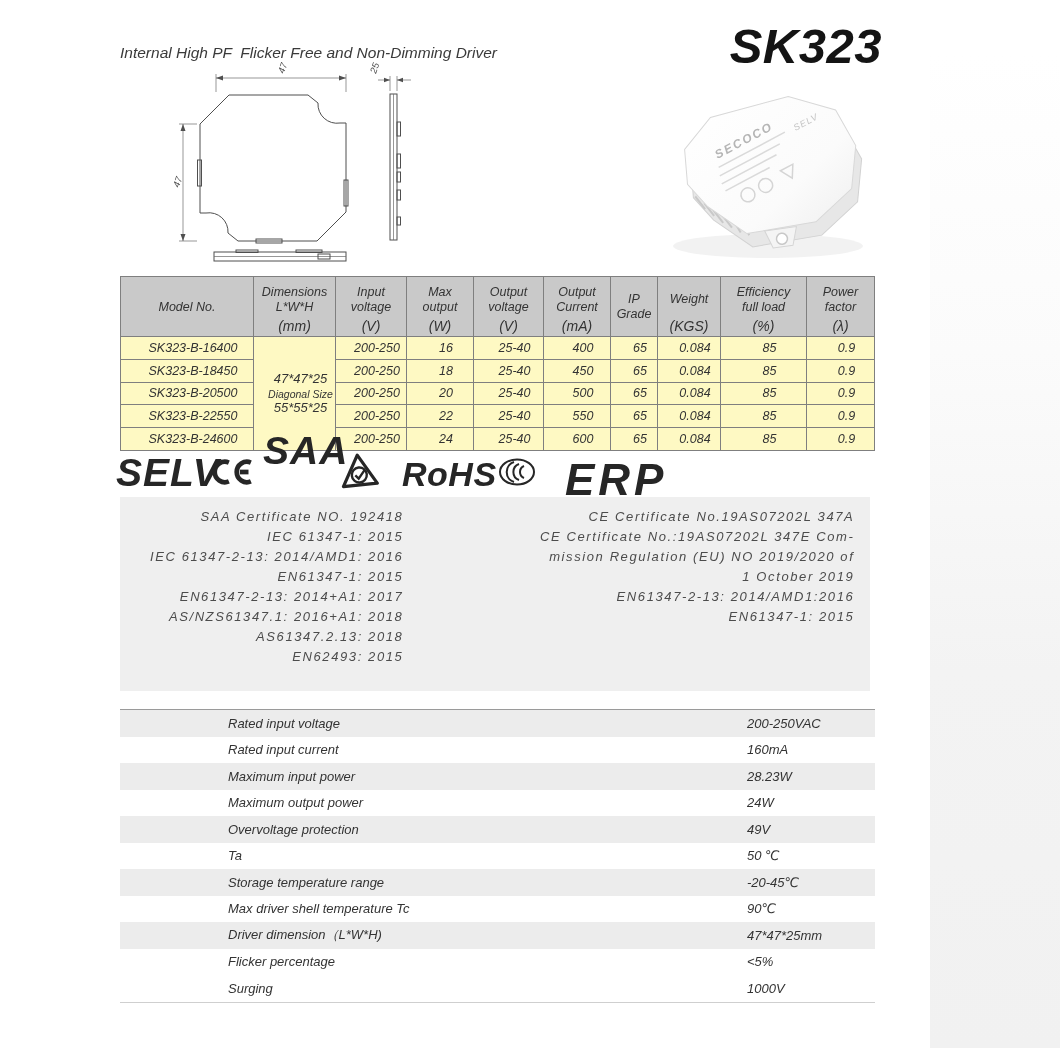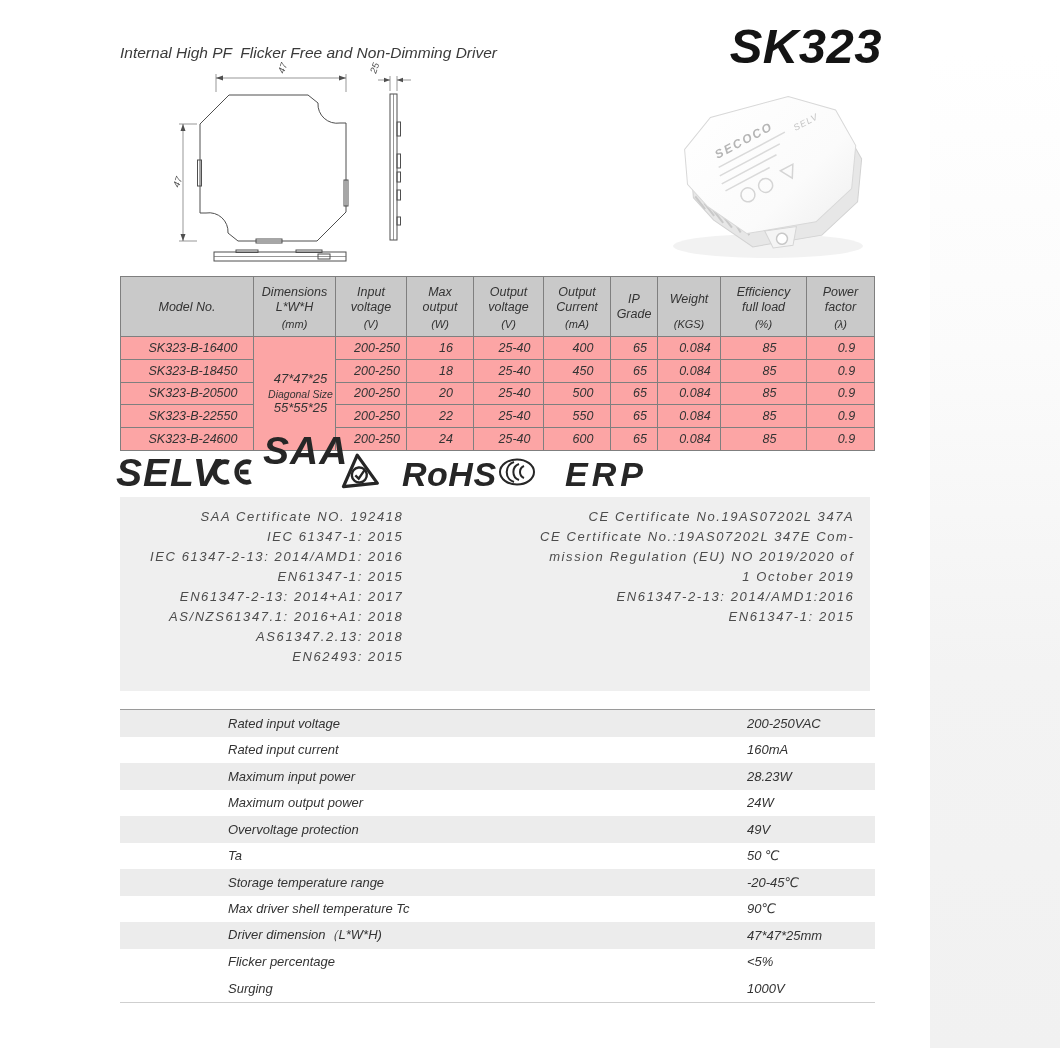--- a/index.html
+++ b/index.html
@@ -15,32 +15,32 @@
     background:linear-gradient(180deg,#ffffff 0%,#fbfbfb 30%,#f3f3f3 62%,#f1f1f1 100%);}
   
   .drawing-wrap{position:absolute;left:168px;top:62px;}
   .photo-wrap{position:absolute;left:648px;top:78px;}
   
   table.model{position:absolute;left:120px;top:276px;border-collapse:collapse;table-layout:fixed;}
   table.model th,table.model td{border:1px solid #7f7f7f;padding:0;font-weight:normal;}
   table.model thead th{height:59px;background:#c9c9c9;font-size:12.5px;color:#333;vertical-align:middle;}
   table.model thead th .hwrap{display:flex;flex-direction:column;height:52px;padding:4px 0 3px;}
   table.model thead th .h-title{flex:1;display:flex;align-items:center;justify-content:center;white-space:pre-line;line-height:1.2;text-align:center;}
-  table.model thead th .h-unit{height:15px;font-size:11px;text-align:center;}
-  table.model tbody td{height:21.8px;text-align:center;font-size:12.5px;color:#333;background:#fca5a5;padding-left:12px;}
+  table.model thead th .h-unit{height:15px;font-size:14px;text-align:center;}
+  table.model tbody td{height:21.8px;text-align:center;font-size:12.5px;color:#333;background:#fef9c3;padding-left:12px;}
   .dims-cell div{text-align:center;}
   .dims-size{font-size:13px;}
   .dims-note{font-size:10.5px;margin-top:2px;}
   
   .marks{position:absolute;left:0;top:0;}
   .mark-text{position:absolute;font-weight:800;color:#262626;}
   .selv{left:116px;top:451px;font-size:39px;letter-spacing:1px;}
   .saa{left:263px;top:429px;font-size:39px;letter-spacing:1px;}
   .rohs{left:402px;top:455px;font-size:34px;letter-spacing:0.5px;}
-  .erp{left:565px;top:455px;font-size:34px;letter-spacing:4px;}
+  .erp{left:565px;top:455px;font-size:44px;letter-spacing:4px;}
   .mark-svg{position:absolute;}
   
   .cert-box{position:absolute;left:120px;top:497px;width:750px;height:194px;background:#efefef;}
   .cert-col{position:absolute;top:10px;font-size:13px;color:#4c4c4c;letter-spacing:1.6px;line-height:20px;text-align:right;}
   .cert-left{left:30px;}
   .cert-right{left:420px;}
   
   .spec-list{position:absolute;left:120px;top:709px;width:755px;border-top:1px solid #9a9a9a;border-bottom:1px solid #cfcfcf;text-align:center;}
   .spec-row{position:relative;height:26.5px;display:flex;align-items:center;font-size:13px;color:#333;}
   .spec-row.alt{background:#ececec;}

